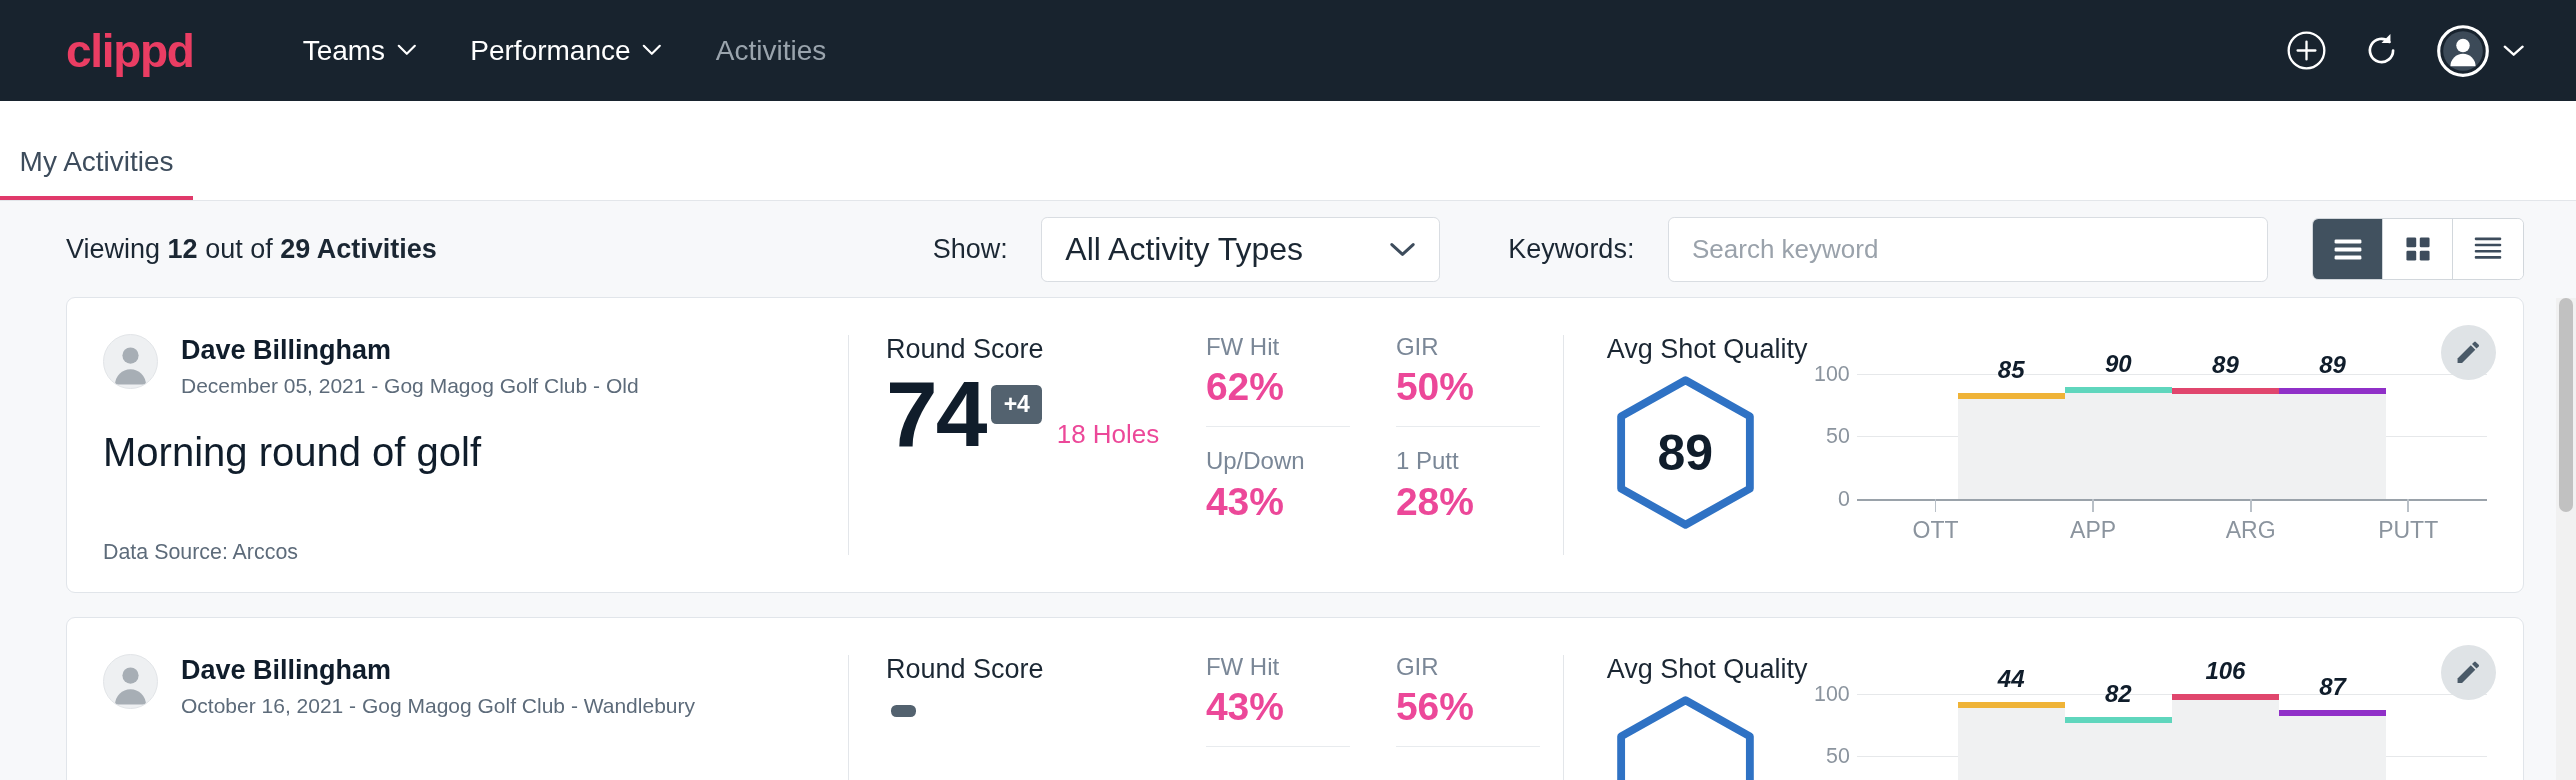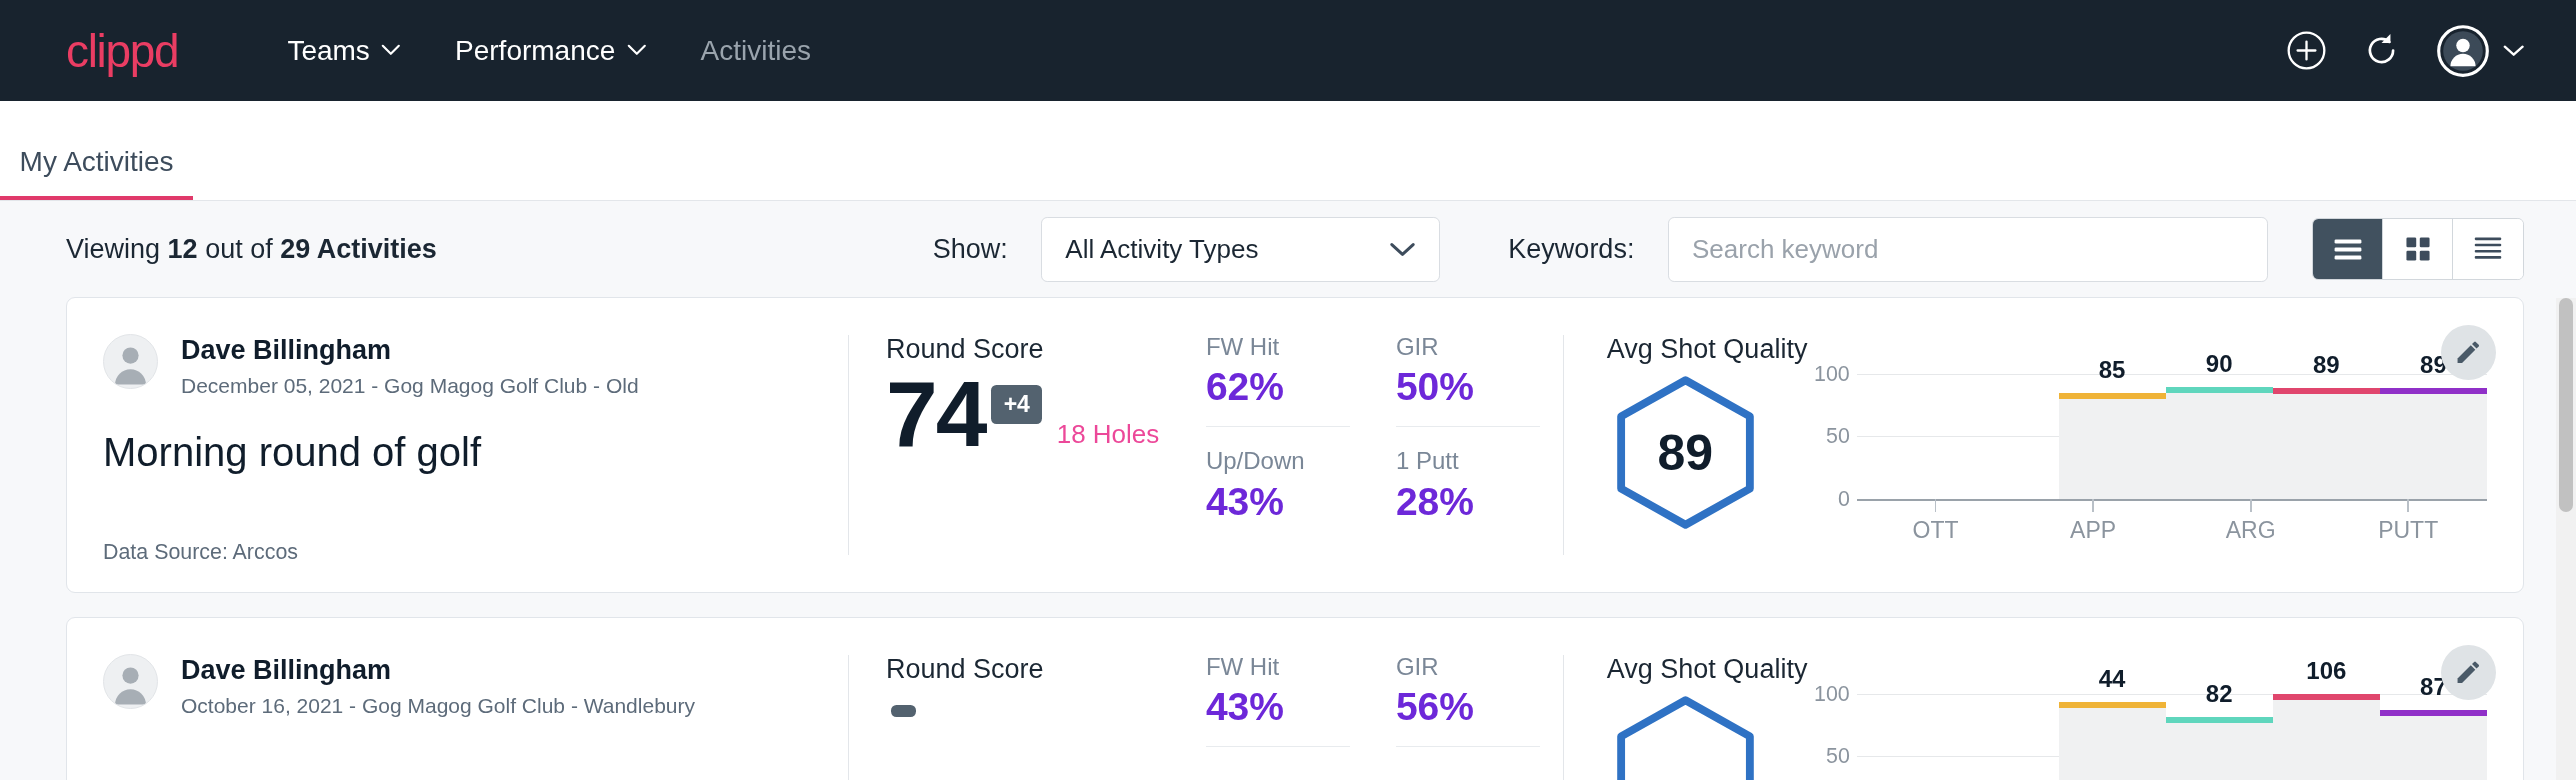--- a/index.html
+++ b/index.html
@@ -14,21 +14,21 @@
   
   .topnav {
     height: 101px;
     background: #18232e;
     display: flex;
     align-items: center;
     padding: 0 52px 0 66px;
   }
   .logo {
     font-size: 46px;
-    font-weight: 400;
+    font-weight: 700;
     color: #ea3d63;
     letter-spacing: -1.3px;
     margin-right: 82px;
     line-height: 1;
   }
   .navlinks { display: flex; align-items: center; gap: 0; }
   .navlink {
     display: flex; align-items: center; gap: 11.6px;
     color: #ffffff;
     font-size: 28px;
@@ -89,21 +89,21 @@
   .select {
     width: 399px; height: 65px;
     background: #ffffff;
     border: 0.9px solid #d9dde2;
     border-radius: 6.2px;
     display: flex; align-items: center;
     padding: 0 23px;
     cursor: pointer;
     margin-right: 54px;
   }
-  .select-val { flex:1; font-size: 26px; color: #1b2733; }
+  .select-val { flex:1; font-size: 32px; color: #1b2733; }
   .search {
     width: 600px; height: 65px;
     background: #ffffff;
     border: 0.9px solid #d9dde2;
     border-radius: 6.2px;
     padding: 0 23px;
     font-size: 26px;
     color: #1b2733;
     font-family: "Liberation Sans", sans-serif;
     margin-right: 30px;
@@ -193,21 +193,21 @@
     width: 357px;
     padding: 36px 0 27px 0;
     display: grid;
     grid-template-columns: 1fr 1fr;
     grid-auto-rows: min-content;
     column-gap: 23px;
     flex-shrink: 0;
   }
   .stat { }
   .stat-lab { font-size: 24px; color: #7a8797; line-height:1.1; }
-  .stat-val { font-size: 39px; font-weight: 700; color: #6d28d9; margin-top: 7.1px; line-height:1; }
+  .stat-val { font-size: 39px; font-weight: 700; color: #ec4899; margin-top: 7.1px; line-height:1; }
   .stat.row1 { padding-bottom: 19.6px; border-bottom: 0.9px solid #e8ebee; margin-right: 23px;}
   .stat.row2 { padding-top: 21.4px; }
 
   .col-quality {
     flex: 1;
     padding: 36px 36px 27px 43px;
     display: flex; flex-direction: column;
     min-width: 0;
   }
   .q-body { display: flex; align-items: flex-start; gap: 36px; margin-top: 9px; flex:1; }
@@ -222,21 +222,21 @@
   .chart { flex: 1; min-width: 0; position: relative; height: 161px; }
   .chart-inner { position: relative; width: 100%; height: 125px; }
   .ylab {
     position: absolute; left: 0; font-size: 21.4px; color: #8b949e;
     transform: translateY(-50%); text-align: right; width: 50px;
   }
   .gridline { position: absolute; left: 57px; right: 0; height: 0.9px; background: #e6e8ea; }
   .axisline { position: absolute; left: 57px; right: 0; height: 1.8px; background: #9aa2aa; }
   .bars {
     position: absolute; left: 57px; right: 0; bottom: 0; top: 0;
-    display: flex; align-items: flex-end; justify-content: flex-end;
+    display: flex; align-items: flex-end; justify-content: center; font-style: italic;
   }
   .barcol { width: 17%; position: relative; height: 100%; display:flex; flex-direction:column; justify-content:flex-end; }
   .barval {
     position: absolute; width: 100%; text-align: center;
     font-size: 24px; font-weight: 700; color: #101d2b;
   }
   .bar { width: 100%; background: #f0f1f2; position: relative; }
   .barcap { position: absolute; top: 0; left: 0; right: 0; height: 6.2px; }
   .ticks {
     position: absolute; left: 57px; right: 0; top: 125px;

